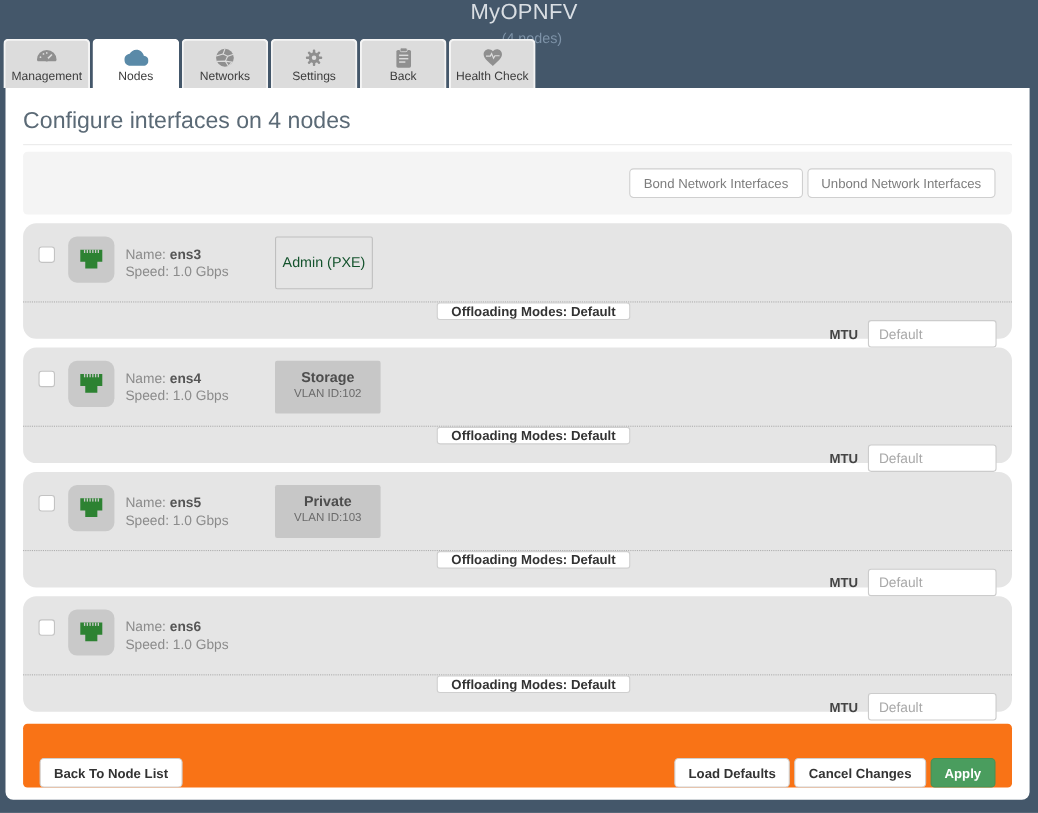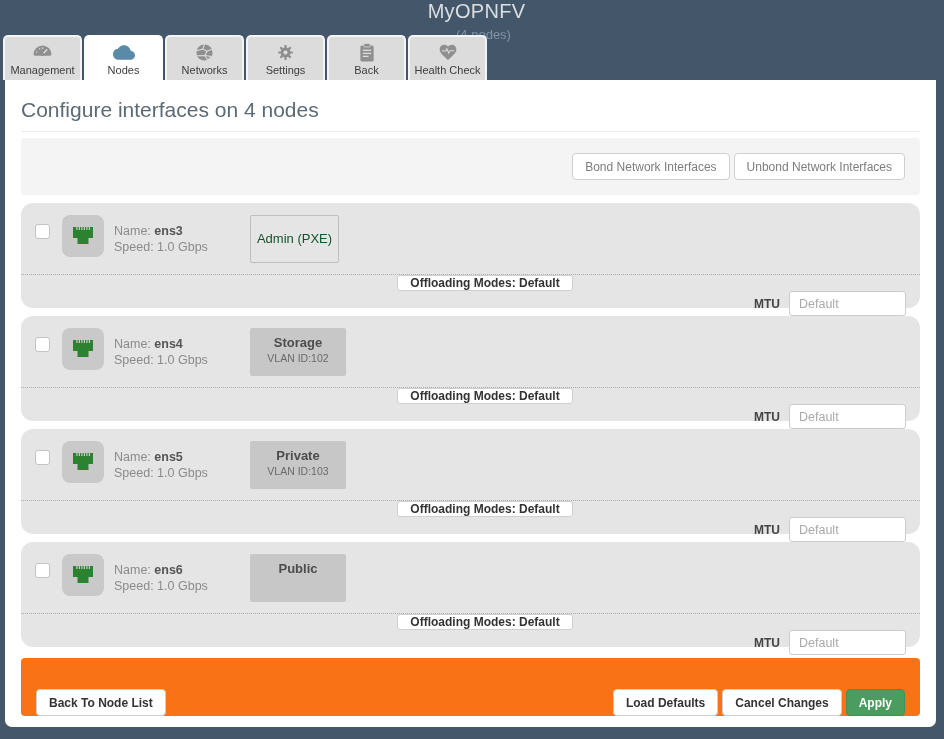--- a/index.html
+++ b/index.html
@@ -419,26 +419,20 @@
               <rect x="13.8" y="2" width="1.2" height="3"></rect>
               <rect x="16.3" y="2" width="1.2" height="3"></rect>
               <rect x="18.8" y="2" width="1.2" height="3"></rect>
           </g>
         </svg>
       </span>
       <div class="nic-meta">
         <div><span>Name:</span> <b>ens6</b></div>
         <div><span>Speed:</span> <span>1.0 Gbps</span></div>
       </div>
-      <div class="netboxes">
-        <div class="netbox filled">
-          <div class="nb-name">Public</div>
-          <div class="nb-vlan"></div>
-        </div>
-      </div>
     </div>
     <div class="iface-sub">
       <button class="btn offload-btn">Offloading Modes: Default</button>
       <div class="mtu-wrap">
         <span class="mtu-label">MTU</span>
         <input class="mtu-input" type="text" placeholder="Default" style="">
       </div>
     </div>
   </div>
 

